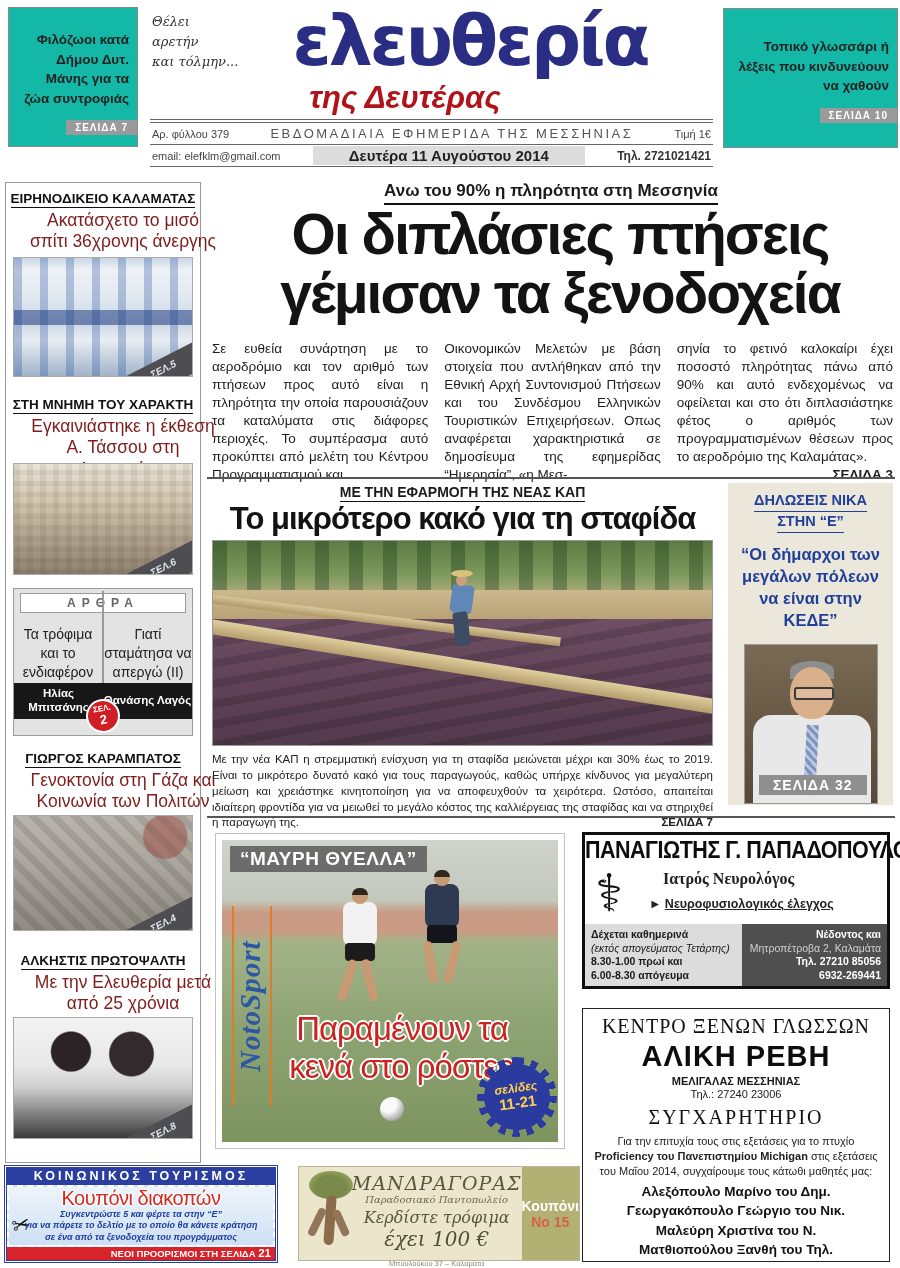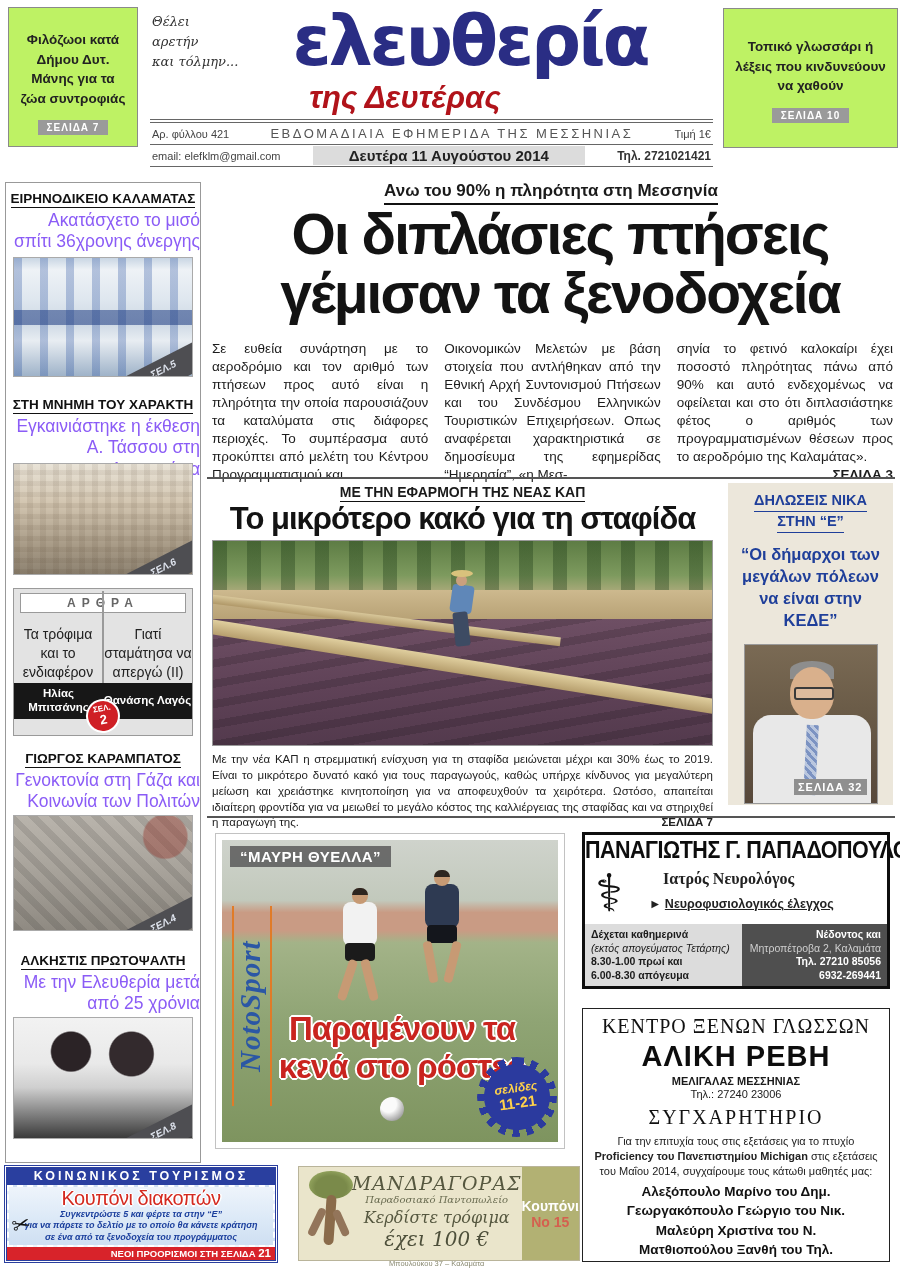--- a/index.html
+++ b/index.html
@@ -1,20 +1,20 @@
 <!DOCTYPE html>
 <html><head>
 <meta charset="utf-8">
 <style>
   html,body { margin:0; padding:0; background:#888; }
   .page { position:relative; width:900px; height:1268px; background:#fff; overflow:hidden;
           font-family:"Liberation Sans",sans-serif; color:#1a1a1a; margin:0 auto; }
 
   
-  .ear { position:absolute; border:1px solid #8a8a8a; text-align:center; background:#bef264; }
+  .ear { position:absolute; border:1px solid #8a8a8a; text-align:right; background:#14b8a6; }
   .ear-left  { left:8px; top:7px; width:130px; height:140px; padding-top:22px; box-sizing:border-box; }
   .ear-right { left:723px; top:8px; width:175px; height:140px; padding-top:28px; box-sizing:border-box; }
   .ear-text { font-size:13.5px; font-weight:bold; line-height:1.45; color:#222; padding:0 8px; }
   .page-badge { display:inline-block; background:#9a9a9a; color:#fff; font-size:10px; font-weight:bold;
                 padding:2px 9px; margin-top:12px; letter-spacing:1px; }
 
   
   .motto { position:absolute; left:152px; top:12px; font-family:"DejaVu Serif",serif; font-style:italic;
            font-size:13px; color:#333; line-height:1.55; }
   .logo { position:absolute; left:232px; top:6px; width:476px; text-align:center; font-size:70px; line-height:1;
@@ -29,21 +29,21 @@
   .mi-sub { font-size:13px; color:#555; letter-spacing:2.5px; }
   .mi-price { font-size:11px; color:#444; }
   .mi-date { font-size:15px; font-weight:bold; color:#222; background:#dcdcdc; padding:1px 36px;text-align:right; }
   .mi-phone { font-size:12px; font-weight:bold; color:#333; }
 
   
   .sidebar { position:absolute; left:5px; top:182px; width:196px; height:981px; border:1px solid #999;
              box-sizing:border-box; background:#fff; }
   .sb-kicker { position:absolute; width:100%; text-align:center; font-size:13.5px; font-weight:bold; color:#111; }
   .sb-kicker span { display:inline-block; border-bottom:1.5px solid #111; padding-bottom:1px; }
-  .sb-title { position:absolute; width:100%; text-align:right; font-size:17.5px; color:#8b5cf6; line-height:1.22; }
+  .sb-title { position:absolute; width:100%; text-align:center; font-size:17.5px; color:#7f1d1d; line-height:1.22;margin-left:20px; }
   .sb-photo { position:absolute; left:7px; width:180px; border:1px solid #aaa; overflow:hidden; box-sizing:border-box; }
   .corner-badge { position:absolute; right:-22px; bottom:-7px; width:86px; height:28px; background:#4e4e52;
                   transform:rotate(-27deg); color:#dfe4ee; font-size:10px; font-style:italic; font-weight:bold;
                   text-align:center; line-height:22px; padding-right:14px; box-sizing:border-box; }
   .ph-court { background:
       linear-gradient(180deg, rgba(20,50,120,0) 0 44%, rgba(30,60,130,.55) 44% 57%, rgba(20,50,120,0) 57%),
       repeating-linear-gradient(90deg, rgba(40,80,160,.30) 0 8px, rgba(0,0,0,0) 8px 26px),
       linear-gradient(180deg,#c9d6e4 0%,#eef2f6 10%,#dfe7ef 35%,#cdd8e4 55%,#e8edf2 70%,#9fb3c9 100%); }
   .ph-crowd { background:
       repeating-linear-gradient(90deg, rgba(60,40,20,.08) 0 6px, rgba(0,0,0,0) 6px 13px),
@@ -117,35 +117,35 @@
   .nikas-kicker { color:#1f3f9a; font-weight:bold; font-size:14.5px; line-height:1.3; }
   .nikas-kicker .u { border-bottom:1.5px solid #1f3f9a; display:inline-block; padding-bottom:1px; }
   .nikas-quote { margin-top:10px; color:#1f3f9a; font-weight:bold; font-size:16.5px; line-height:1.35; }
   .nikas-photo { position:relative; margin:12px auto 0 auto; width:132px; height:158px; border:1px solid #999;
                  overflow:hidden; background:linear-gradient(180deg,#7a6a54 0%,#6b5c48 40%,#57483a 100%); }
   .nk-head { position:absolute; left:45px; top:22px; width:44px; height:52px; border-radius:50% 50% 46% 46%; background:#d9b08c; }
   .nk-hair { position:absolute; left:45px; top:16px; width:44px; height:18px; border-radius:50% 50% 0 0; background:#8d8d8d; }
   .nk-glasses { position:absolute; left:49px; top:42px; width:36px; height:9px; border:2px solid #3a3a3a; border-radius:3px; background:rgba(255,255,255,.15); }
   .nk-suit { position:absolute; left:8px; top:70px; width:118px; height:90px; border-radius:18px 18px 0 0; background:#e8e8e8; }
   .nk-tie { position:absolute; left:60px; top:80px; width:12px; height:70px; background:repeating-linear-gradient(45deg,#7c93c2 0 3px,#b9c6de 3px 6px); transform:rotate(3deg); }
-  .nikas-pg { position:absolute; right:10px; bottom:8px; background:#8f8f8f; color:#fff; font-size:11px;
-              font-weight:bold; padding:2px 4px; letter-spacing:1px; }
+  .nikas-pg { position:absolute; right:10px; bottom:8px; background:#8f8f8f; color:#fff; font-size:14px;
+              font-weight:bold; padding:2px 14px; letter-spacing:1px; }
 
   
   .sport { position:absolute; left:215px; top:833px; width:350px; height:316px; border:1px solid #c2c2c2;
            background:#fff; padding:6px; box-sizing:border-box; }
   .sport-in { position:relative; width:100%; height:100%; overflow:hidden; background:
       linear-gradient(180deg,#cfd3cc 0%,#c2c9bc 20%,#c99b84 24%,#c99b84 30%,#a3b388 34%,#8fa474 60%,#7e945f 100%); }
   .sport-kicker { position:absolute; left:8px; top:6px; background:rgba(90,90,90,.85); color:#fff;
-                  font-weight:bold; font-size:15px; padding:2px 10px; letter-spacing:.5px; }
+                  font-weight:bold; font-size:19px; padding:2px 10px; letter-spacing:.5px; }
   .noto { position:absolute; left:10px; top:66px; height:200px; width:36px; writing-mode:vertical-rl;
           transform:rotate(180deg); font-family:"Liberation Serif",serif; font-weight:bold; font-style:italic;
           font-size:29px; color:#2b57a5; border-left:2px solid #e07b28; border-right:2px solid #e07b28;
           text-align:center; letter-spacing:1px; }
-  .sport-head { position:absolute; left:0; right:0; top:170px; text-align:center; font-size:33px; font-weight:bold;
+  .sport-head { position:absolute; left:0; right:0; top:170px; text-align:center; font-size:33px; font-weight:normal;
                 color:#c9241f; line-height:1.15; letter-spacing:-1px;
                 text-shadow:-2px 0 #fff,2px 0 #fff,0 -2px #fff,0 2px #fff,-1px -1px #fff,1px 1px #fff,-1px 1px #fff,1px -1px #fff;padding-left:24px; }
   .player { position:absolute; }
   .p-head { position:absolute; width:16px; height:16px; border-radius:50%; background:#c79a74; }
   .p-hair { position:absolute; width:16px; height:7px; border-radius:8px 8px 0 0; background:#2e2620; }
   .p-torso { position:absolute; top:14px; width:34px; height:44px; border-radius:8px; }
   .p-shorts { position:absolute; top:55px; width:30px; height:18px; background:#1b1b1b; border-radius:4px; }
   .p-leg { position:absolute; width:9px; height:42px; background:#c79a74; border-radius:4px; }
   .pl1 { left:36%; top:16%; } .pl1 .p-head{left:9px;} .pl1 .p-hair{left:9px;} .pl1 .p-torso{left:0;background:#f2f2f2;}
   .pl1 .p-shorts{left:2px;} .pl1 .lA{left:0;top:71px;transform:rotate(18deg);} .pl1 .lB{left:22px;top:71px;transform:rotate(-14deg);}
@@ -246,21 +246,21 @@
     <div>Θέλει</div>
     <div>αρετήν</div>
     <div>και τόλμην...</div>
   </div>
   <div class="logo">ελευθερία</div>
   <div class="logo-sub">της Δευτέρας</div>
 
   <div class="mast-info">
     <div class="rule-d"></div>
     <div class="mi-row">
-      <span class="mi-issue">Αρ. φύλλου 421</span>
+      <span class="mi-issue">Αρ. φύλλου 379</span>
       <span class="mi-sub">ΕΒΔΟΜΑΔΙΑΙΑ ΕΦΗΜΕΡΙΔΑ ΤΗΣ ΜΕΣΣΗΝΙΑΣ</span>
       <span class="mi-price">Τιμή 1€</span>
     </div>
     <div class="rule"></div>
     <div class="mi-row">
       <span class="mi-email">email: elefklm@gmail.com</span>
       <span class="mi-date">Δευτέρα 11 Αυγούστου 2014</span>
       <span class="mi-phone">Τηλ. 2721021421</span>
     </div>
     <div class="rule"></div>

